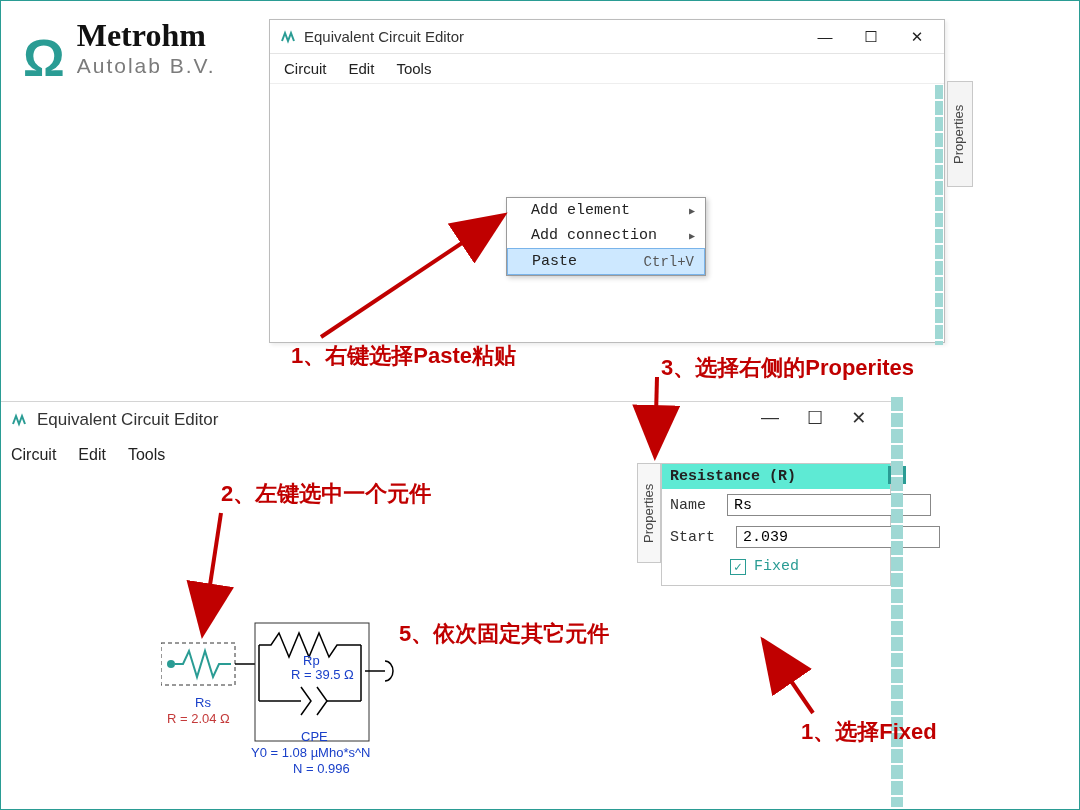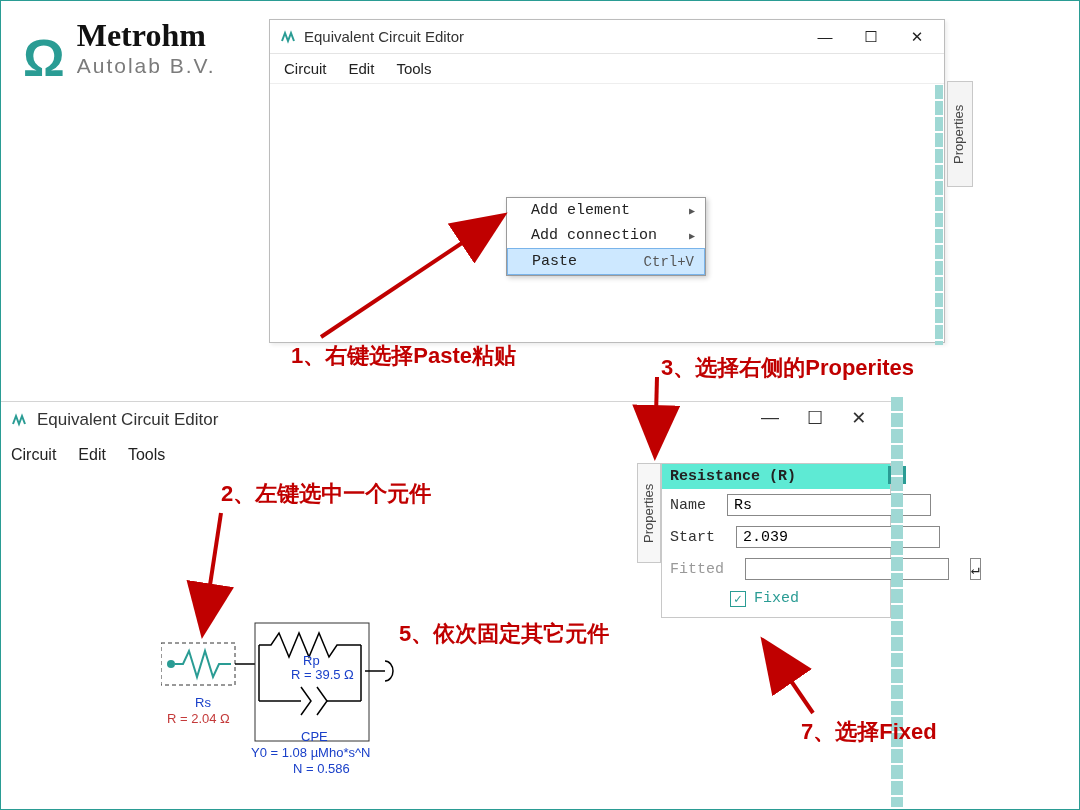--- a/index.html
+++ b/index.html
@@ -144,53 +144,48 @@
   <line x1="200" y1="24" x2="200" y2="80" stroke="#000" stroke-width="1.5"></line>
   <line x1="204" y1="50" x2="224" y2="50" stroke="#000" stroke-width="1.5"></line>
   <path d="M224 40 A8 10 0 0 1 224 60" stroke="#000" stroke-width="1.5" fill="none"></path>
 </svg>
 <div style="position:absolute;left:302px;top:652px;font-size:13px;color:#1a40c9;">Rp</div>
 <div style="position:absolute;left:290px;top:666px;font-size:13px;color:#1a40c9;">R = 39.5 Ω</div>
 <div style="position:absolute;left:194px;top:694px;font-size:13px;color:#1a40c9;">Rs</div>
 <div style="position:absolute;left:166px;top:710px;font-size:13px;color:#c43a3a;">R = 2.04 Ω</div>
 <div style="position:absolute;left:300px;top:728px;font-size:13px;color:#1a40c9;">CPE</div>
 <div style="position:absolute;left:250px;top:744px;font-size:13px;color:#1a40c9;">Y0 = 1.08 µMho*s^N</div>
-<div style="position:absolute;left:292px;top:760px;font-size:13px;color:#1a40c9;">N = 0.586</div>
+<div style="position:absolute;left:292px;top:760px;font-size:13px;color:#1a40c9;">N = 0.996</div>
 
 <div class="proppanel-tab">Properties</div>
 <div class="proppanel">
   <div class="sectionhead">
     <span>Resistance (R)</span>
     <span class="pin"></span>
   </div>
   <div class="proprow">
     <label>Name</label>
     <input class="propinput" value="Rs" style="">
   </div>
   <div class="proprow">
     <label>Start</label>
     <input class="propinput" value="2.039" style="">
   </div>
-  <div class="proprow">
-    <label style="color:#999">Fitted</label>
-    <input class="propinput" value="" style="">
-    <div class="returnbtn">↵</div>
-  </div>
   <div class="fixedrow">
     <div class="cb">✓</div>
     <span>Fixed</span>
   </div>
 </div>
 
 <div class="stripe"></div>
 
 <div class="annotation" style="left:290px;top:340px;">1、右键选择Paste粘贴</div>
 <div class="annotation" style="left:220px;top:478px;">2、左键选中一个元件</div>
 <div class="annotation" style="left:660px;top:352px;">3、选择右侧的Properites</div>
-<div class="annotation" style="left:800px;top:716px;">7、选择Fixed</div>
+<div class="annotation" style="left:800px;top:716px;">1、选择Fixed</div>
 <div class="annotation" style="left:398px;top:618px;">5、依次固定其它元件</div>
 
 <svg class="arrows">
   <defs>
     <marker id="ah" markerWidth="14" markerHeight="12" refX="12" refY="6" orient="auto">
       <path d="M0 0 L14 6 L0 12 Z" fill="#c00000"></path>
     </marker>
   </defs>
 
   <line x1="320" y1="336" x2="500" y2="216" stroke="#c00000" stroke-width="4" marker-end="url(#ah)"></line>

